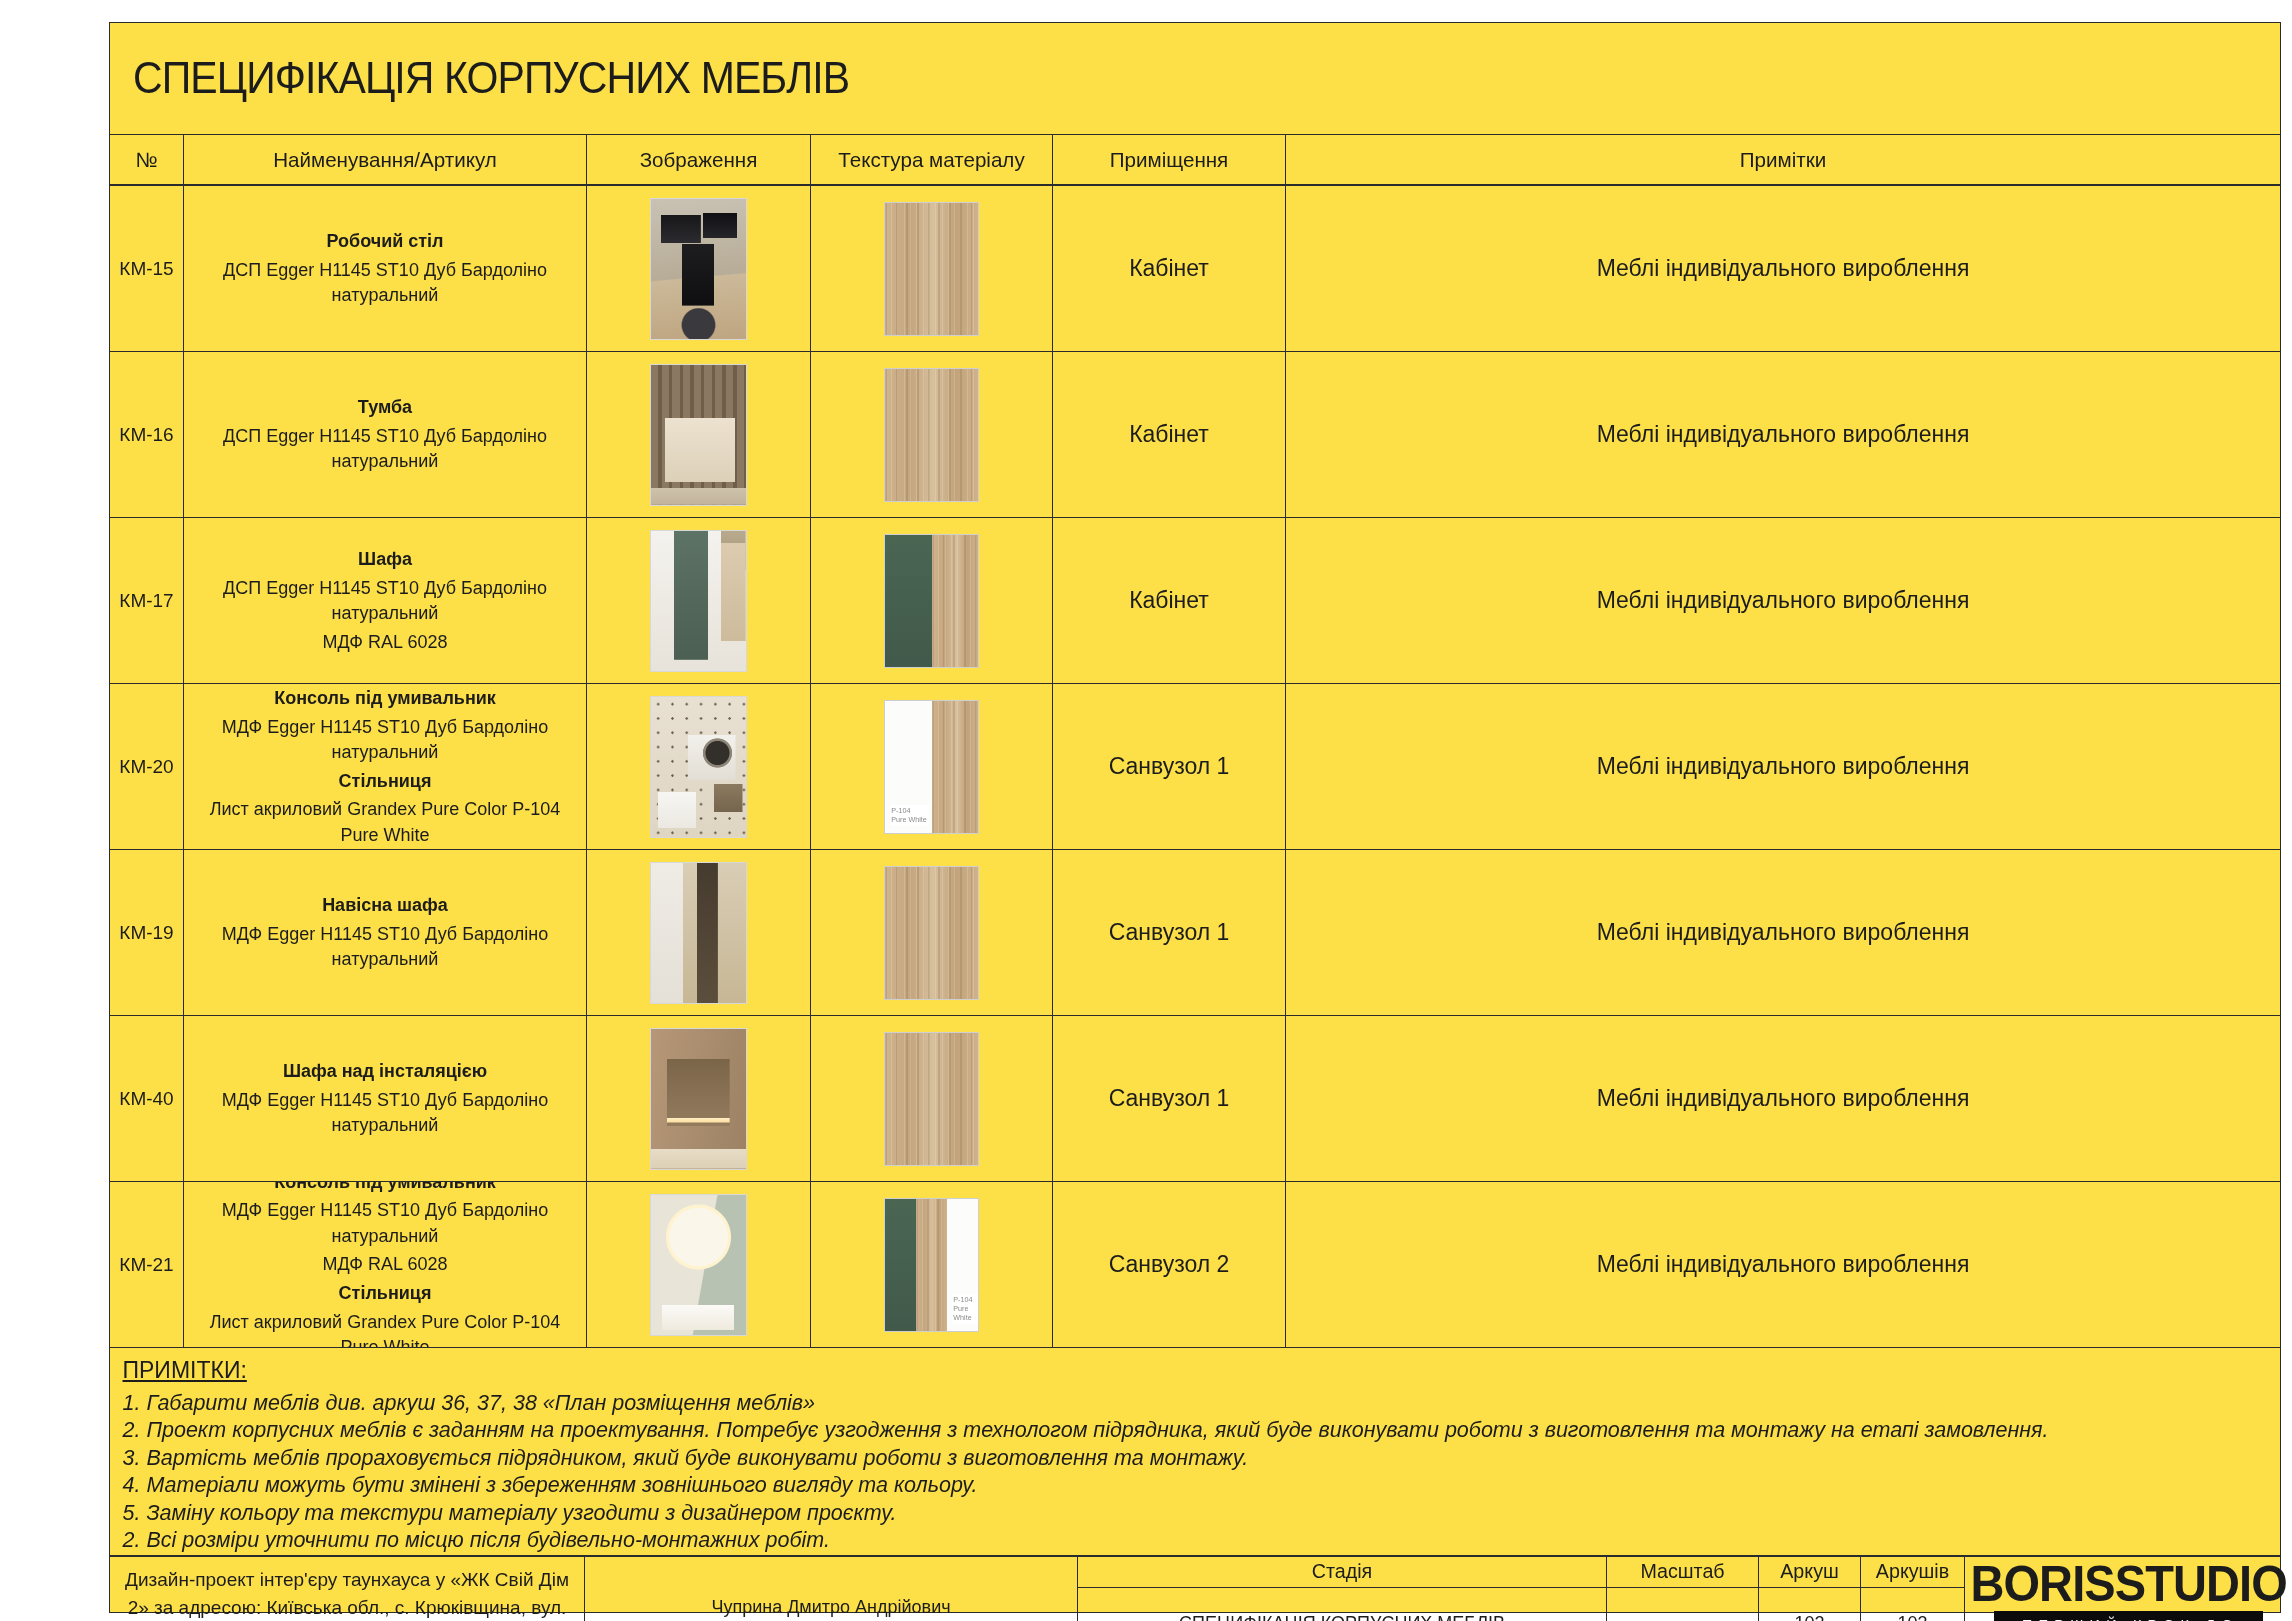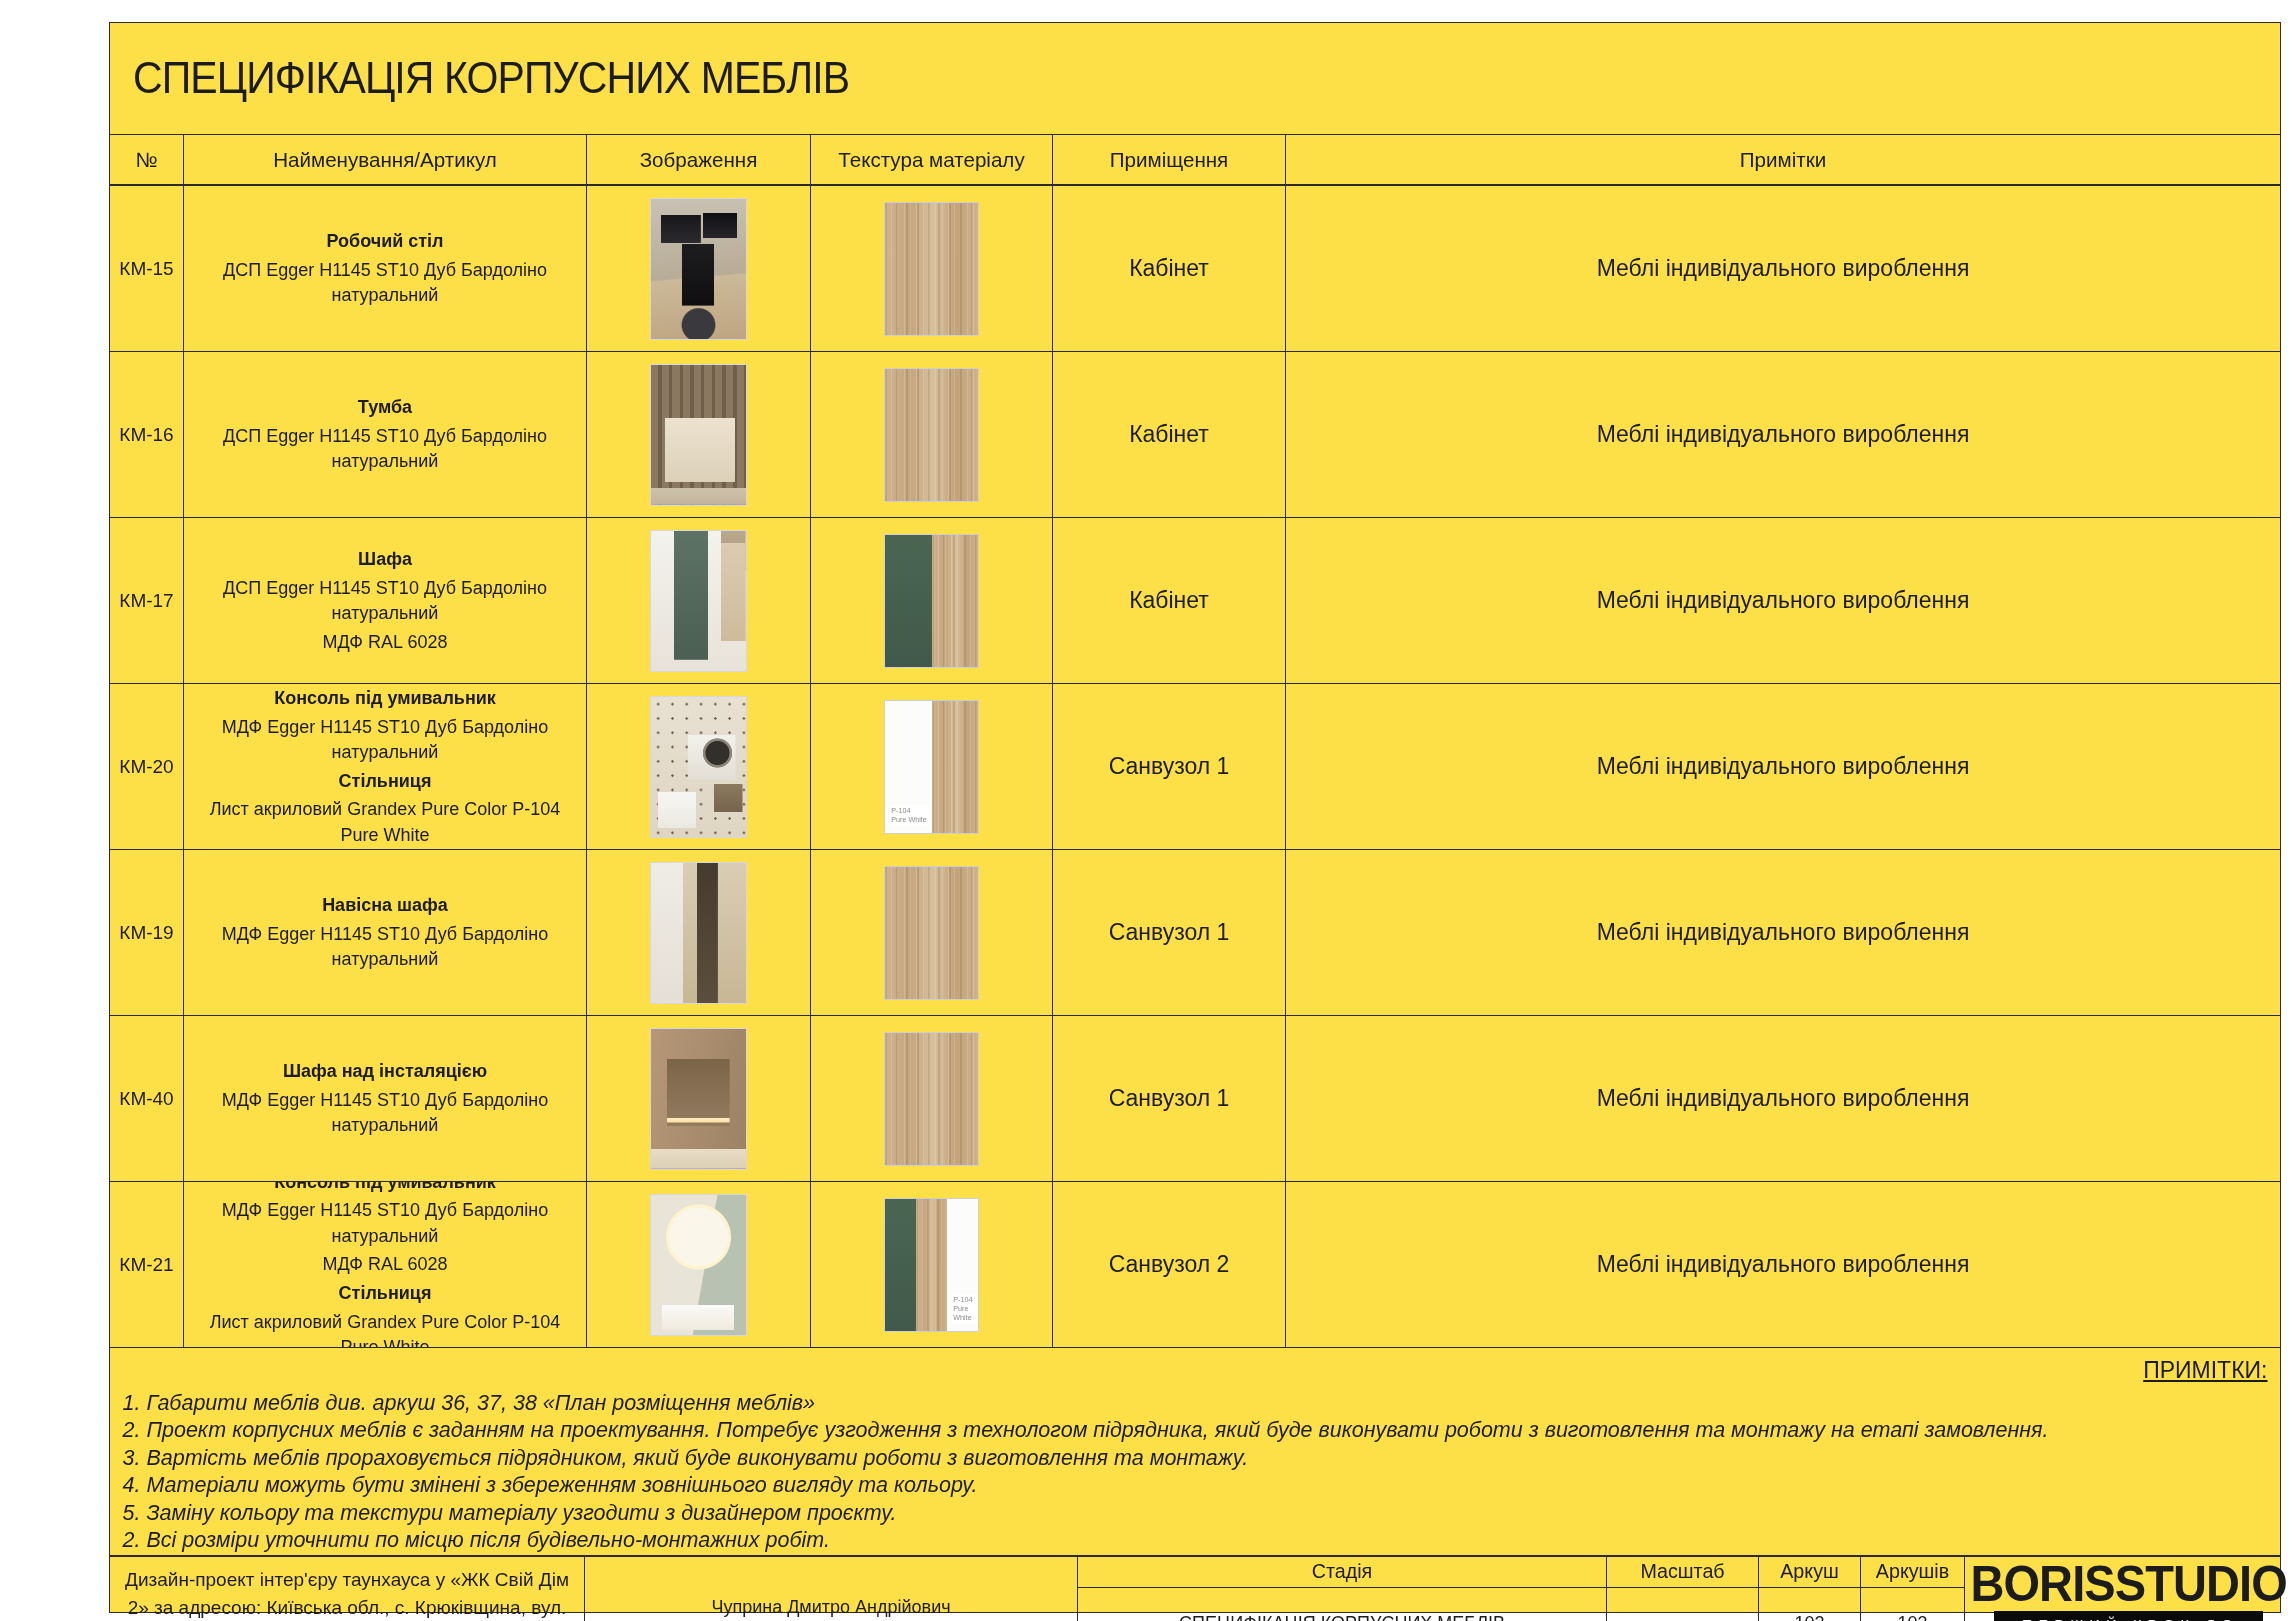--- a/index.html
+++ b/index.html
@@ -106,21 +106,21 @@
   }
   .stripe-green{ background:linear-gradient(180deg,#4a6653,#41594a); }
   .stripe-white{ background:#fcfcfa; position:relative; }
   .swatch-label{
     position:absolute; left:4.5px; bottom:7.2px; font-size:7.2px; line-height:1.3;
     color:#8a8a8a; text-align:left; white-space:pre-line; background:#fff; padding:0.9px 1.8px;
   }
 
   
   .notes{ flex:1 1 auto; padding:9px 12.5px 0 12.5px; box-sizing:border-box; }
-  .notes-title{ font-size:23px; text-decoration:underline; margin-bottom:5.4px;text-align:right; }
+  .notes-title{ font-size:23px; text-decoration:underline; margin-bottom:5.4px; }
   .note-line{ font-size:21.5px; line-height:1.28;font-style:italic; }
 
   
   .footer{
     flex:0 0 auto; height:90px; border-top:2.7px solid #2b2b2b;
     display:grid; grid-template-columns:475px 493px 529px 152px 102px 104px 1fr;
     box-sizing:border-box;
   }
   .footer>div{ border-right:1.8px solid #2b2b2b; box-sizing:border-box; }
   .footer>div:last-child{ border-right:none; }

